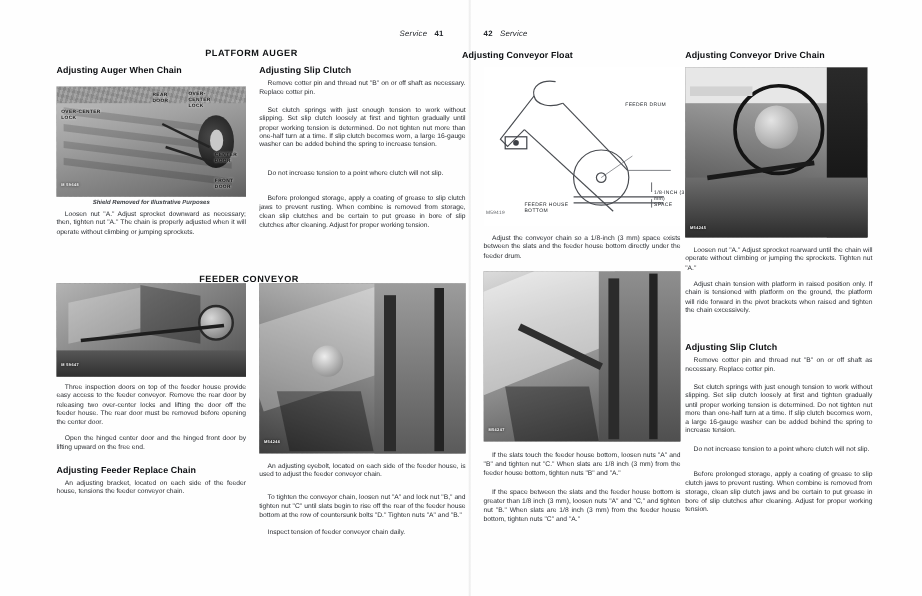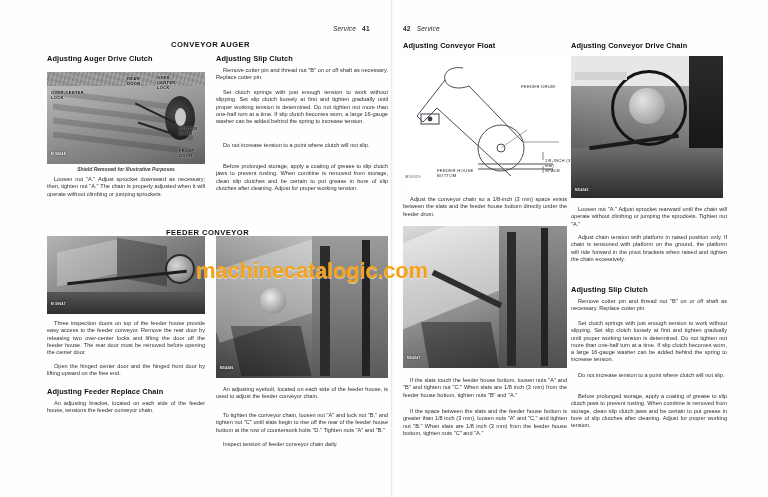--- a/index.html
+++ b/index.html
@@ -95,23 +95,23 @@
 
   <div class="page page-left"></div>
   <div class="page page-right"></div>
   <div class="gutter"></div>
 
   <div class="folio" style="left:333px;top:25px;">
     <span class="it">Service</span>
     &nbsp;&nbsp;<span class="num">41</span>
   </div>
 
-  <div class="banner" style="left:171px;top:40px;">CONVEYOR AUGER</div>
-
-  <div class="h2" style="left:47px;top:54px;">Adjusting Auger Drive Clutch</div>
+  <div class="banner" style="left:171px;top:40px;">PLATFORM AUGER</div>
+
+  <div class="h2" style="left:47px;top:54px;">Adjusting Auger When Chain</div>
 
   <div class="photo" style="left:47px;top:72px;width:158px;height:92px;background:#9a9a9a;">
     <div class="grain"></div>
     <div style="position:absolute;left:0;top:14px;width:158px;height:78px;background:linear-gradient(165deg,#b9b9b9 0%,#a2a2a2 30%,#8b8b8b 55%,#777 80%,#5e5e5e 100%);"></div>
     <div style="position:absolute;left:6px;top:26px;width:140px;height:6px;background:rgba(0,0,0,.16);transform:skewY(7deg);"></div>
     <div style="position:absolute;left:6px;top:40px;width:140px;height:6px;background:rgba(0,0,0,.16);transform:skewY(7deg);"></div>
     <div style="position:absolute;left:6px;top:54px;width:140px;height:6px;background:rgba(0,0,0,.16);transform:skewY(7deg);"></div>
     <div style="position:absolute;left:6px;top:68px;width:140px;height:6px;background:rgba(0,0,0,.16);transform:skewY(7deg);"></div>
     <div style="position:absolute;left:118px;top:24px;width:30px;height:44px;border-radius:50%;background:radial-gradient(circle at 40% 40%,#4a4a4a,#111);"></div>
     <div style="position:absolute;left:128px;top:36px;width:11px;height:18px;border-radius:50%;background:#c9c9c9;"></div>
@@ -166,21 +166,21 @@
 
   <div class="para ind" style="left:216px;top:386px;width:172px;">An adjusting eyebolt, located on each side of the feeder house, is used to adjust the feeder conveyor chain.</div>
   <div class="para ind" style="left:216px;top:412px;width:172px;">To tighten the conveyor chain, loosen nut "A" and lock nut "B," and tighten nut "C" until slats begin to rise off the rear of the feeder house bottom at the row of countersunk bolts "D." Tighten nuts "A" and "B."</div>
   <div class="para ind" style="left:216px;top:441px;width:172px;">Inspect tension of feeder conveyor chain daily.</div>
 
   <div class="folio" style="left:403px;top:25px;">
     <span class="num">42</span>
     &nbsp;&nbsp;<span class="it">Service</span>
   </div>
 
-  <div class="h2" style="left:403px;top:41px;">Adjusting Conveyor Float</div>
+  <div class="h2" style="left:385px;top:41px;">Adjusting Conveyor Float</div>
 
   <div class="draw" style="left:403px;top:56px;width:168px;height:132px;">
     <svg width="168" height="132" viewBox="0 0 168 132">
       <path d="M60 12 C48 10 40 16 42 24 C44 32 56 34 66 30" fill="none" stroke="#4a4d52" stroke-width="1"></path>
       <path d="M66 30 L120 86" fill="none" stroke="#4a4d52" stroke-width="1"></path>
       <path d="M42 24 L14 60 L20 66 L34 52" fill="none" stroke="#4a4d52" stroke-width="1"></path>
       <rect x="18" y="58" width="18" height="10" fill="none" stroke="#3d4046" stroke-width="1"></rect>
       <circle cx="27" cy="63" r="2.4" fill="#3d4046"></circle>
       <path d="M34 52 L108 120" fill="none" stroke="#4a4d52" stroke-width="1"></path>
       <circle cx="98" cy="92" r="23" fill="none" stroke="#4a4d52" stroke-width="1"></circle>
@@ -230,15 +230,14 @@
   </div>
 
   <div class="para ind" style="left:571px;top:206px;width:156px;">Loosen nut "A." Adjust sprocket rearward until the chain will operate without climbing or jumping the sprockets. Tighten nut "A."</div>
   <div class="para ind" style="left:571px;top:234px;width:156px;">Adjust chain tension with platform in raised position only. If chain is tensioned with platform on the ground, the platform will ride forward in the pivot brackets when raised and tighten the chain excessively.</div>
   <div class="h2" style="left:571px;top:285px;">Adjusting Slip Clutch</div>
   <div class="para ind" style="left:571px;top:298px;width:156px;">Remove cotter pin and thread nut "B" on or off shaft as necessary. Replace cotter pin.</div>
   <div class="para ind" style="left:571px;top:320px;width:156px;">Set clutch springs with just enough tension to work without slipping. Set slip clutch loosely at first and tighten gradually until proper working tension is determined. Do not tighten nut more than one-half turn at a time. If slip clutch becomes worn, a large 16-gauge washer can be added behind the spring to increase tension.</div>
   <div class="para ind" style="left:571px;top:372px;width:156px;">Do not increase tension to a point where clutch will not slip.</div>
   <div class="para ind" style="left:571px;top:393px;width:156px;">Before prolonged storage, apply a coating of grease to slip clutch jaws to prevent rusting. When combine is removed from storage, clean slip clutch jaws and be certain to put grease in bore of slip clutches after cleaning. Adjust for proper working tension.</div>
 
-  <div class="wm">machinecatalogic.com</div>
 
 </div>
 
 </body></html>

